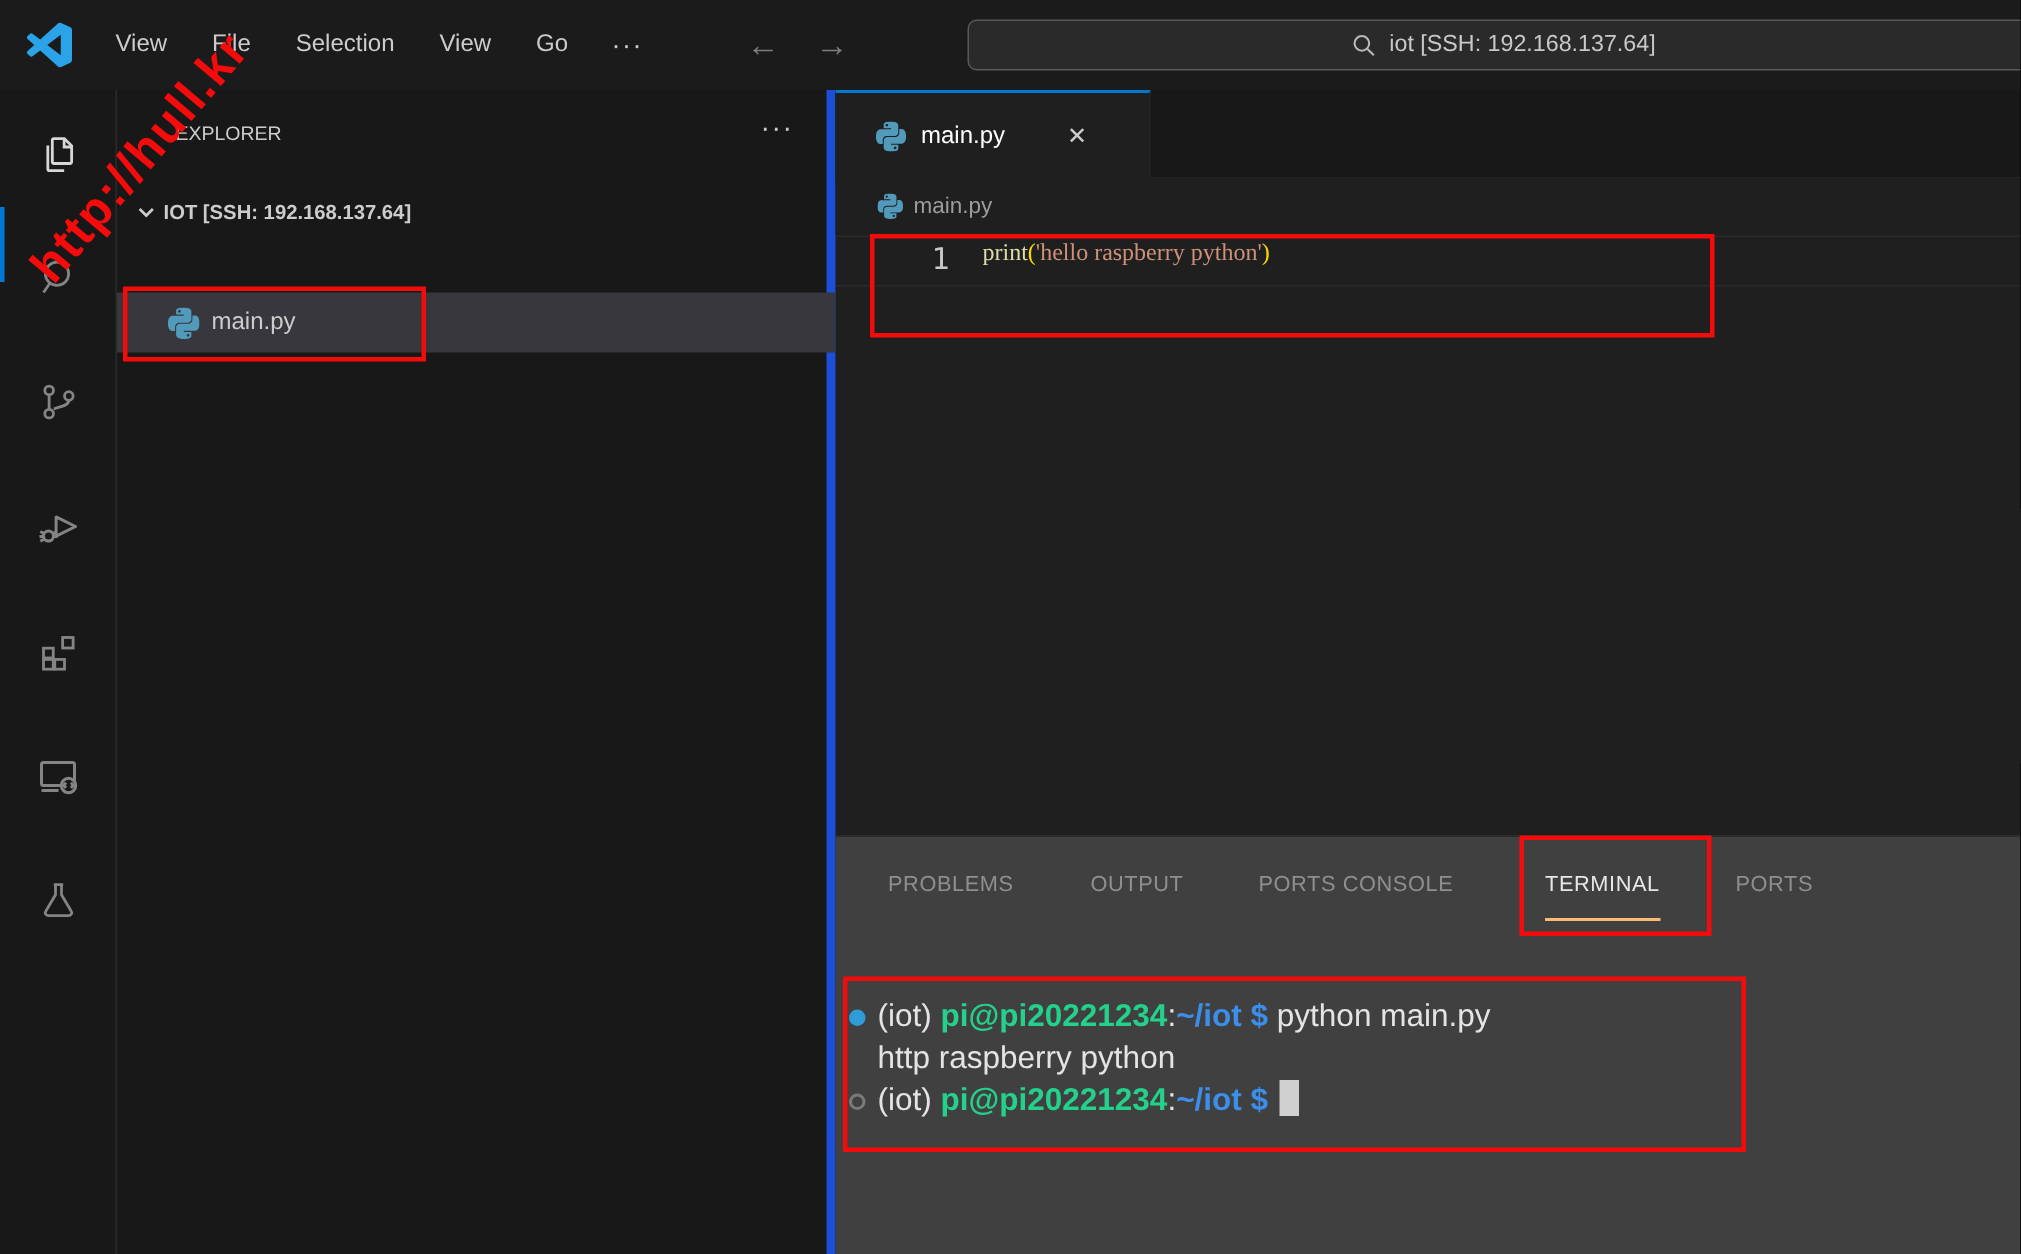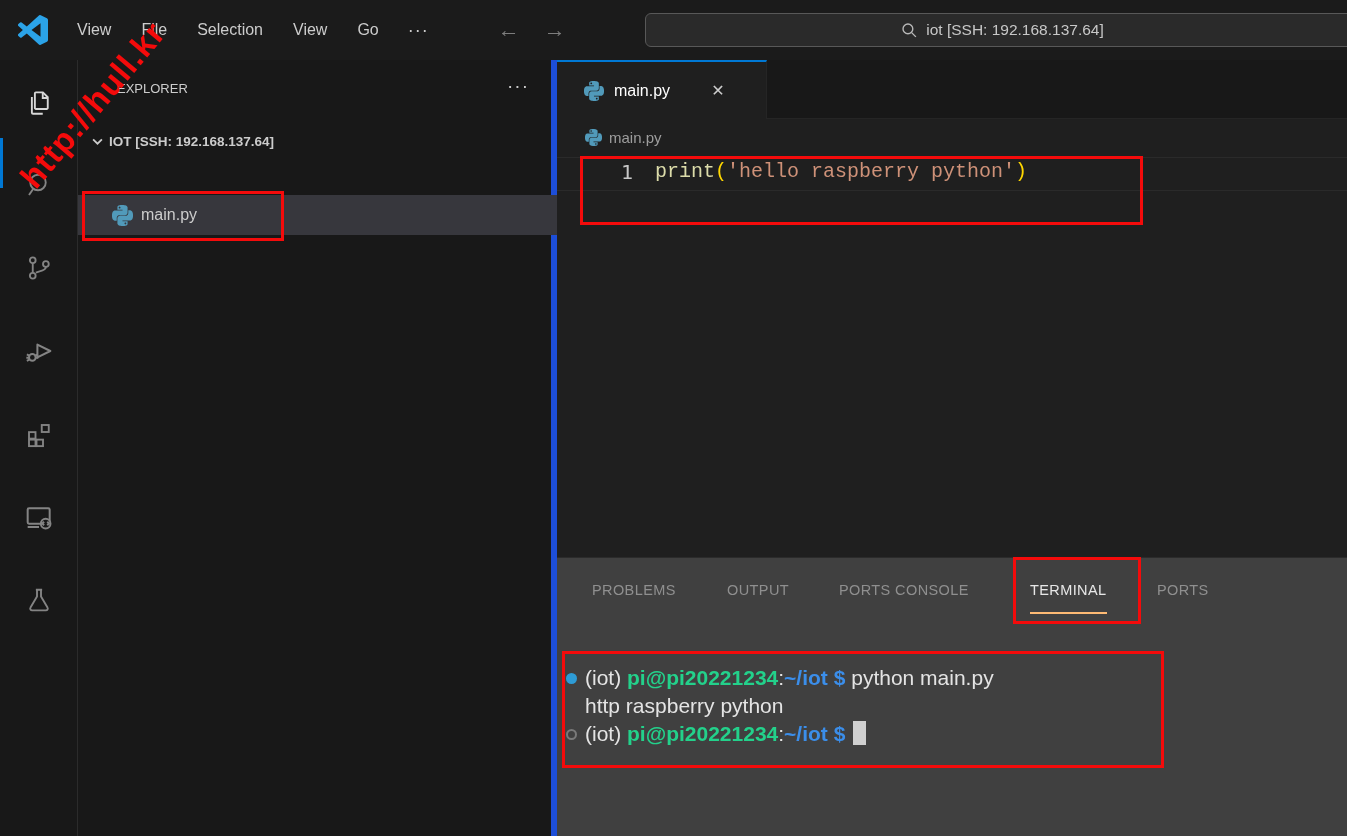--- a/index.html
+++ b/index.html
@@ -58,21 +58,21 @@
     background:#1f1f1f; display:flex; align-items:center; z-index:2; }
   .breadcrumb .pyicon { width:17px; height:17px; margin:0 7px 0 28px; }
   .bc-label { font-size:15px; color:#9d9d9d; }
   .editor { position:absolute; left:557px; top:156px; width:790px; height:401px;
     background:#1f1f1f; z-index:1; }
   .cur-line { position:absolute; left:0; top:1px; width:790px; height:34px;
     border-top:1px solid #2a2a2a; border-bottom:1px solid #2a2a2a; }
   .gutter-num { position:absolute; left:0; top:4px; width:76px; text-align:right;
     font-family:"DejaVu Sans Mono", monospace; font-size:20px; color:#c8c8c8; }
   .code-line { position:absolute; left:98px; top:4px; white-space:pre;
-    font-family:Liberation Mono, monospace; font-size:20px;text-align:center; }
+    font-family:Liberation Serif, serif; font-size:16px;text-align:center; }
   
   .panel { position:absolute; left:557px; top:557px; width:790px; height:279px;
     background:#404040; border-top:1px solid #2b2b2b; z-index:2; }
   .panel-tab { position:absolute; top:24px; font-size:14.5px; letter-spacing:0.4px;
     color:#8f8f8f; padding-bottom:14px; }
   .panel-tab.active { color:#e7e7e7; border-bottom:2px solid #fdba74; }
   .pt0 { left:35px; } .pt1 { left:170px; } .pt2 { left:282px; } .pt3 { left:473px; } .pt4 { left:600px; }
   .term-line { position:absolute; left:28px; white-space:pre;
     font-family:Liberation Sans, sans-serif; font-size:21px; line-height:28px; color:#e4e4e4; }
   .tl0 { top:106px; } .tl1 { top:134px; } .tl2 { top:162px; }

